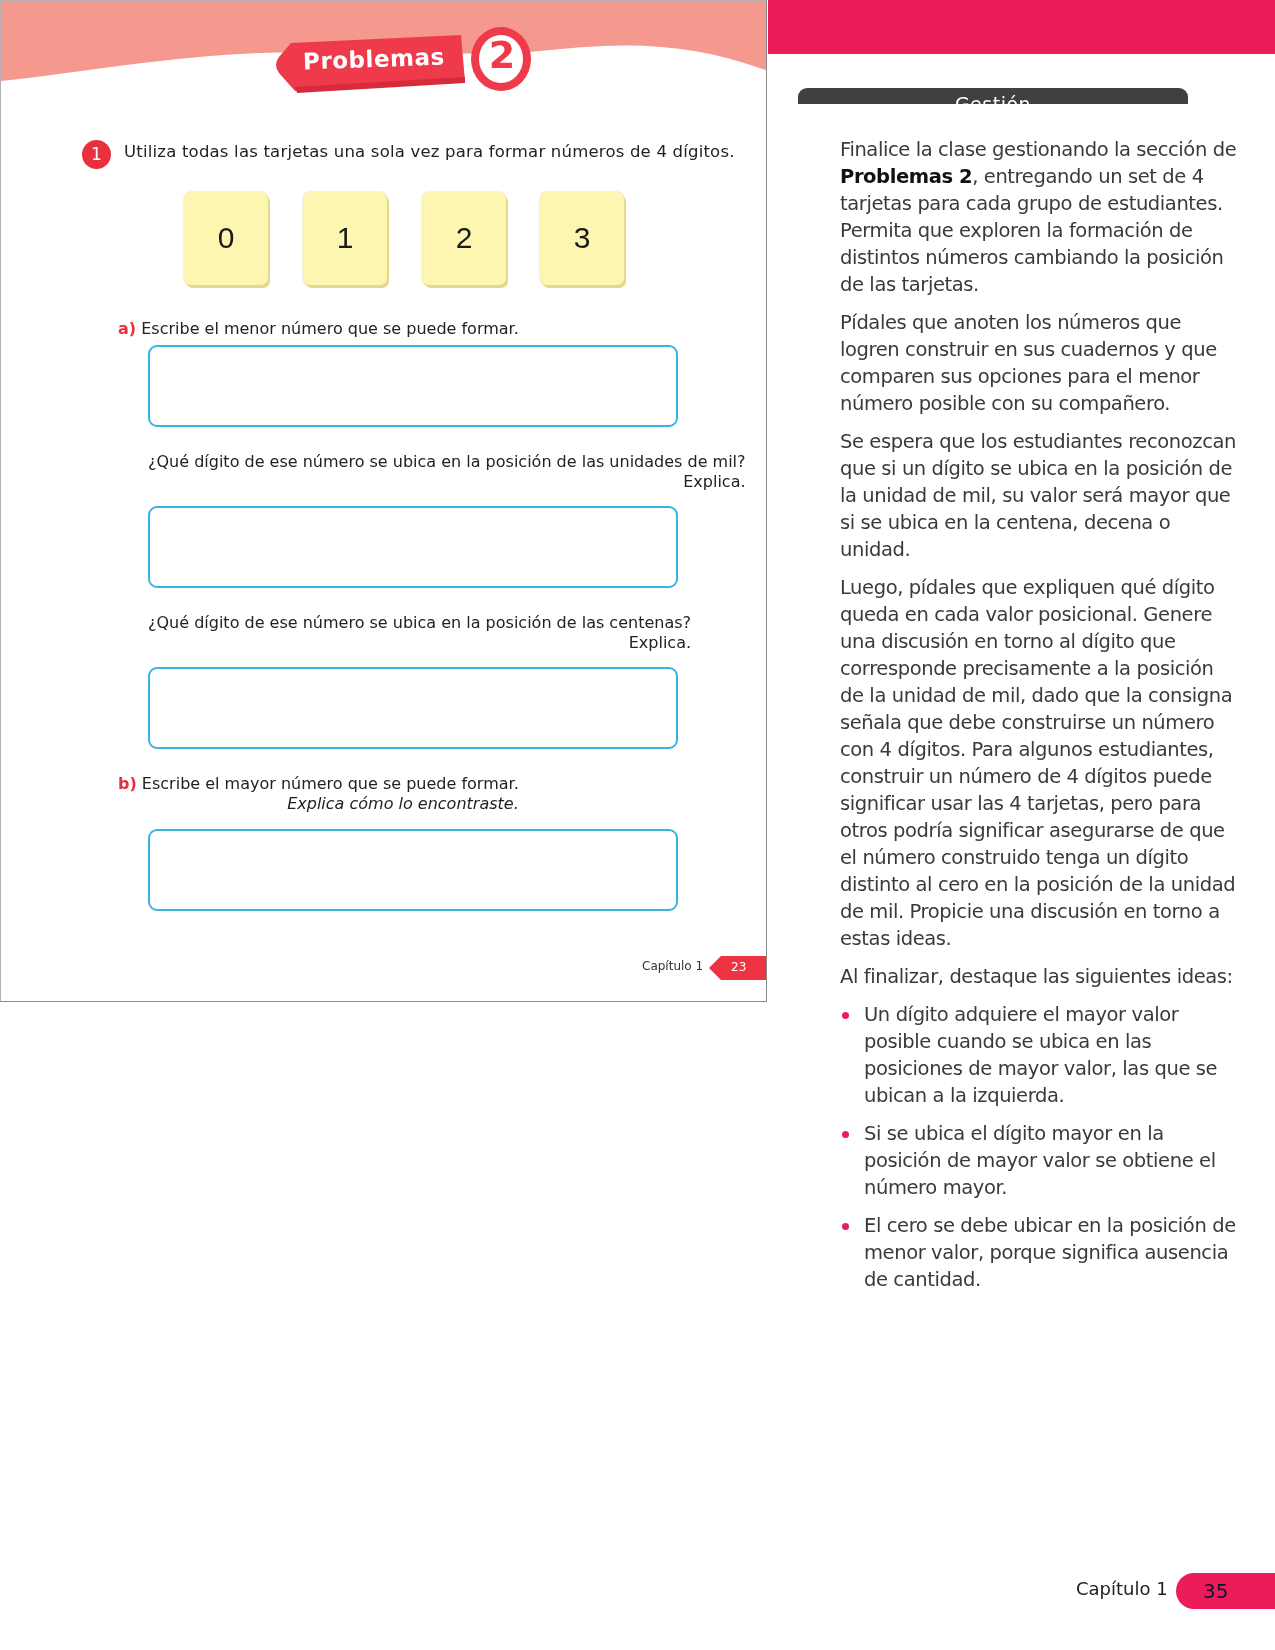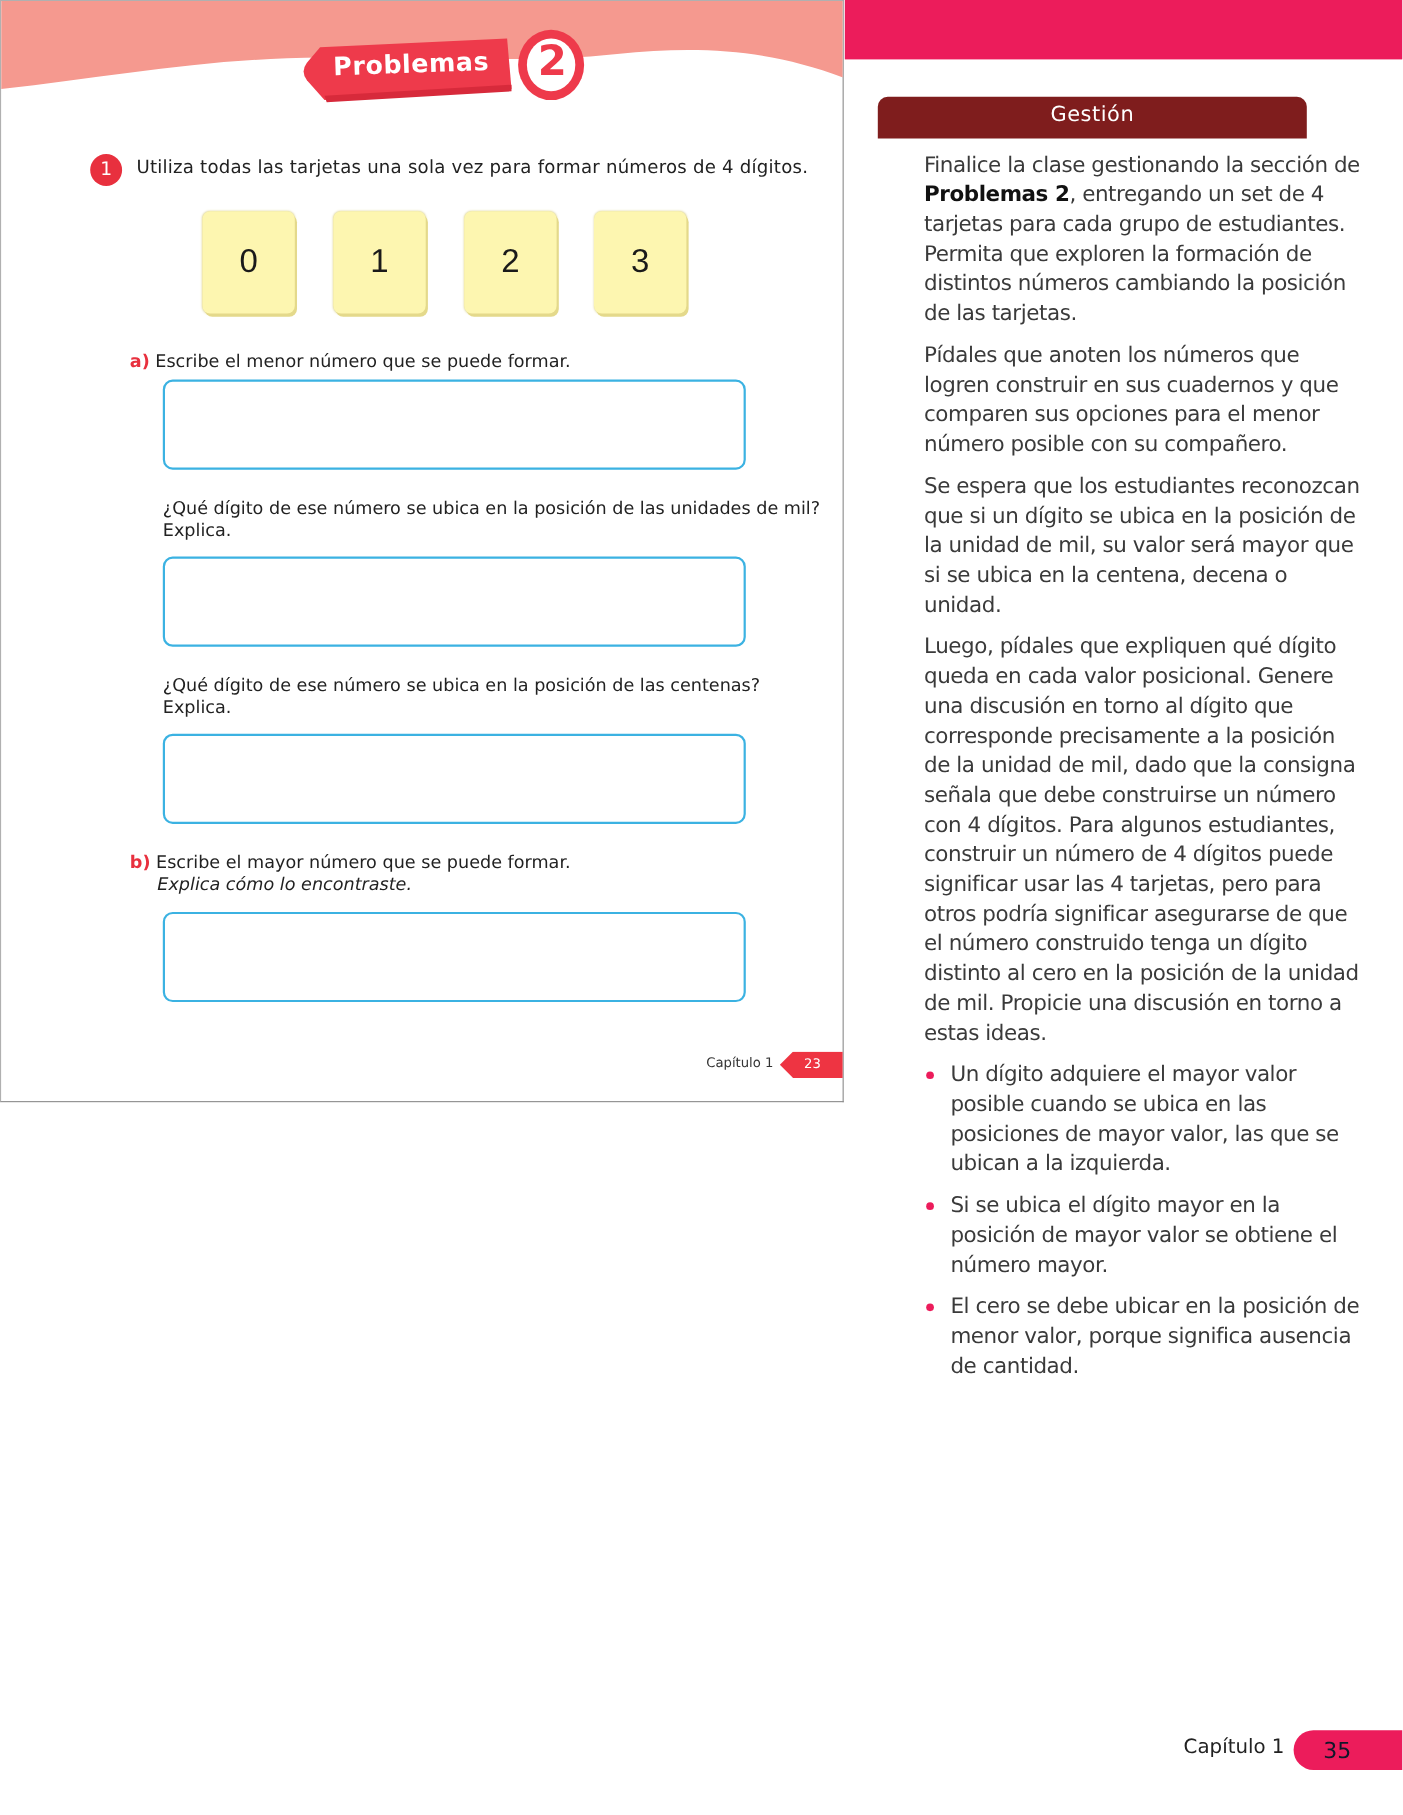--- a/index.html
+++ b/index.html
@@ -6,26 +6,26 @@
   body { width:1275px; height:1650px; position:relative; background:#ffffff; overflow:hidden; font-family:"DejaVu Sans", sans-serif; color:#222; }
   .left-page { position:absolute; left:0; top:0; width:767px; height:1002px; background:#fff; border-right:1px solid #8a8a8a; border-bottom:1px solid #8a8a8a; border-left:1px solid #b0b0b0; border-top:1px solid #b0b0b0; box-sizing:border-box; overflow:hidden; }
   .wave { position:absolute; left:0; top:0; width:767px; height:120px; }
   .badge { position:absolute; left:268px; top:24px; width:266px; height:72px; }
   .badge-label { position:absolute; left:302px; top:45px; font-family:"DejaVu Sans", sans-serif; font-weight:bold; font-size:23px; color:#fff; transform:rotate(-2deg); letter-spacing:0.5px; }
   .badge-num { position:absolute; left:476px; top:32px; width:50px; text-align:center; font-family:"DejaVu Sans", sans-serif; font-weight:bold; font-size:38px; color:#ee3a4b; }
   .item-num { position:absolute; left:81px; top:139px; width:29px; height:29px; border-radius:50%; background:#e8303e; color:#fff; font-size:17px; text-align:center; line-height:29px; }
   .item-text { position:absolute; left:123px; top:141px; font-size:16.5px; color:#222; font-family:"DejaVu Sans", sans-serif; letter-spacing:0.2px; }
   .card { position:absolute; top:191px; width:84px; height:93px; background:#fdf6b0; border-radius:7px; box-shadow:2px 3px 0 #e4d98b, 0 0 2px #d8cf8a; font-size:30px; text-align:center; line-height:91px; color:#1a1a1a; font-family:"Liberation Sans", sans-serif; }
   .q-letter { color:#e8303e; font-weight:bold; }
-  .q-text { position:absolute; font-size:16px; color:#222; line-height:20px; }
+  .q-text { position:absolute; font-size:16px; color:#222; line-height:20px;text-align:right; }
   .answer-box { position:absolute; left:147px; width:530px; height:82px; border:2px solid #3bb2e2; border-radius:9px; box-sizing:border-box; background:#fff; }
   .left-footer-chapter { position:absolute; left:641px; top:958px; font-size:12px; color:#333; }
   .left-footer-tag { position:absolute; left:708px; top:955px; width:60px; height:24px; background:#ee3442; clip-path:polygon(12px 0,100% 0,100% 100%,12px 100%,0 50%); color:#fff; font-size:12px; line-height:22px; text-indent:22px; }
   .pink-bar { position:absolute; left:768px; top:0; width:507px; height:54px; background:#ec1c5b; }
-  .gestion { position:absolute; left:798px; top:88px; width:390px; height:38px; background:#7f1d1d; border-radius:9px 9px 0 0; color:#fff; text-align:center; font-size:19px; line-height:32px; letter-spacing:0.5px; }
+  .gestion { position:absolute; left:798px; top:88px; width:390px; height:16px; background:#404040; border-radius:9px 9px 0 0; color:#fff; text-align:center; font-size:19px; line-height:32px; letter-spacing:0.5px; }
   .notes { position:absolute; left:840px; top:136px; width:400px; font-family:"DejaVu Sans", sans-serif; font-size:19.5px; line-height:27px; color:#3a3a3a; letter-spacing:-0.4px; }
   .notes p { margin:0 0 11px 0; }
   .notes b { color:#111; }
   .notes ul { list-style:none; margin:0; padding:0; }
   .notes li { position:relative; padding-left:24px; margin-bottom:11px; }
   .bullet-dot { position:absolute; left:2px; top:11px; width:7px; height:7px; border-radius:50%; background:#ec1c5b; }
   .right-footer-chapter { position:absolute; left:1076px; top:1578px; font-size:18px; color:#222; }
   .right-footer-tag { position:absolute; left:1176px; top:1573px; width:99px; height:36px; background:#ec1c5b; border-radius:18px 0 0 18px; color:#0f172a; font-size:20px; line-height:36px; text-indent:27px; }
 </style>
 </head>
@@ -83,20 +83,21 @@
 </div>
 
 <div class="pink-bar"></div>
 <div class="gestion">Gestión</div>
 
 <div class="notes">
   <p><span>Finalice la clase gestionando la sección de </span><b>Problemas 2</b><span>, entregando un set de 4 tarjetas para cada grupo de estudiantes. Permita que exploren la formación de distintos números cambiando la posición de las tarjetas.</span></p>
   <p>Pídales que anoten los números que logren construir en sus cuadernos y que comparen sus opciones para el menor número posible con su compañero.</p>
   <p>Se espera que los estudiantes reconozcan que si un dígito se ubica en la posición de la unidad de mil, su valor será mayor que si se ubica en la centena, decena o unidad.</p>
   <p>Luego, pídales que expliquen qué dígito queda en cada valor posicional. Genere una discusión en torno al dígito que corresponde precisamente a la posición de la unidad de mil, dado que la consigna señala que debe construirse un número con 4 dígitos. Para algunos estudiantes, construir un número de 4 dígitos puede significar usar las 4 tarjetas, pero para otros podría significar asegurarse de que el número construido tenga un dígito distinto al cero en la posición de la unidad de mil. Propicie una discusión en torno a estas ideas.</p>
+  <p>Al finalizar, destaque las siguientes ideas:</p>
   <ul>
     <li><span class="bullet-dot"></span><span>Un dígito adquiere el mayor valor posible cuando se ubica en las posiciones de mayor valor, las que se ubican a la izquierda.</span></li>
     <li><span class="bullet-dot"></span><span>Si se ubica el dígito mayor en la posición de mayor valor se obtiene el número mayor.</span></li>
     <li><span class="bullet-dot"></span><span>El cero se debe ubicar en la posición de menor valor, porque significa ausencia de cantidad.</span></li>
   </ul>
 </div>
 
 <span class="right-footer-chapter">Capítulo 1</span>
 <div class="right-footer-tag">35</div>
 

